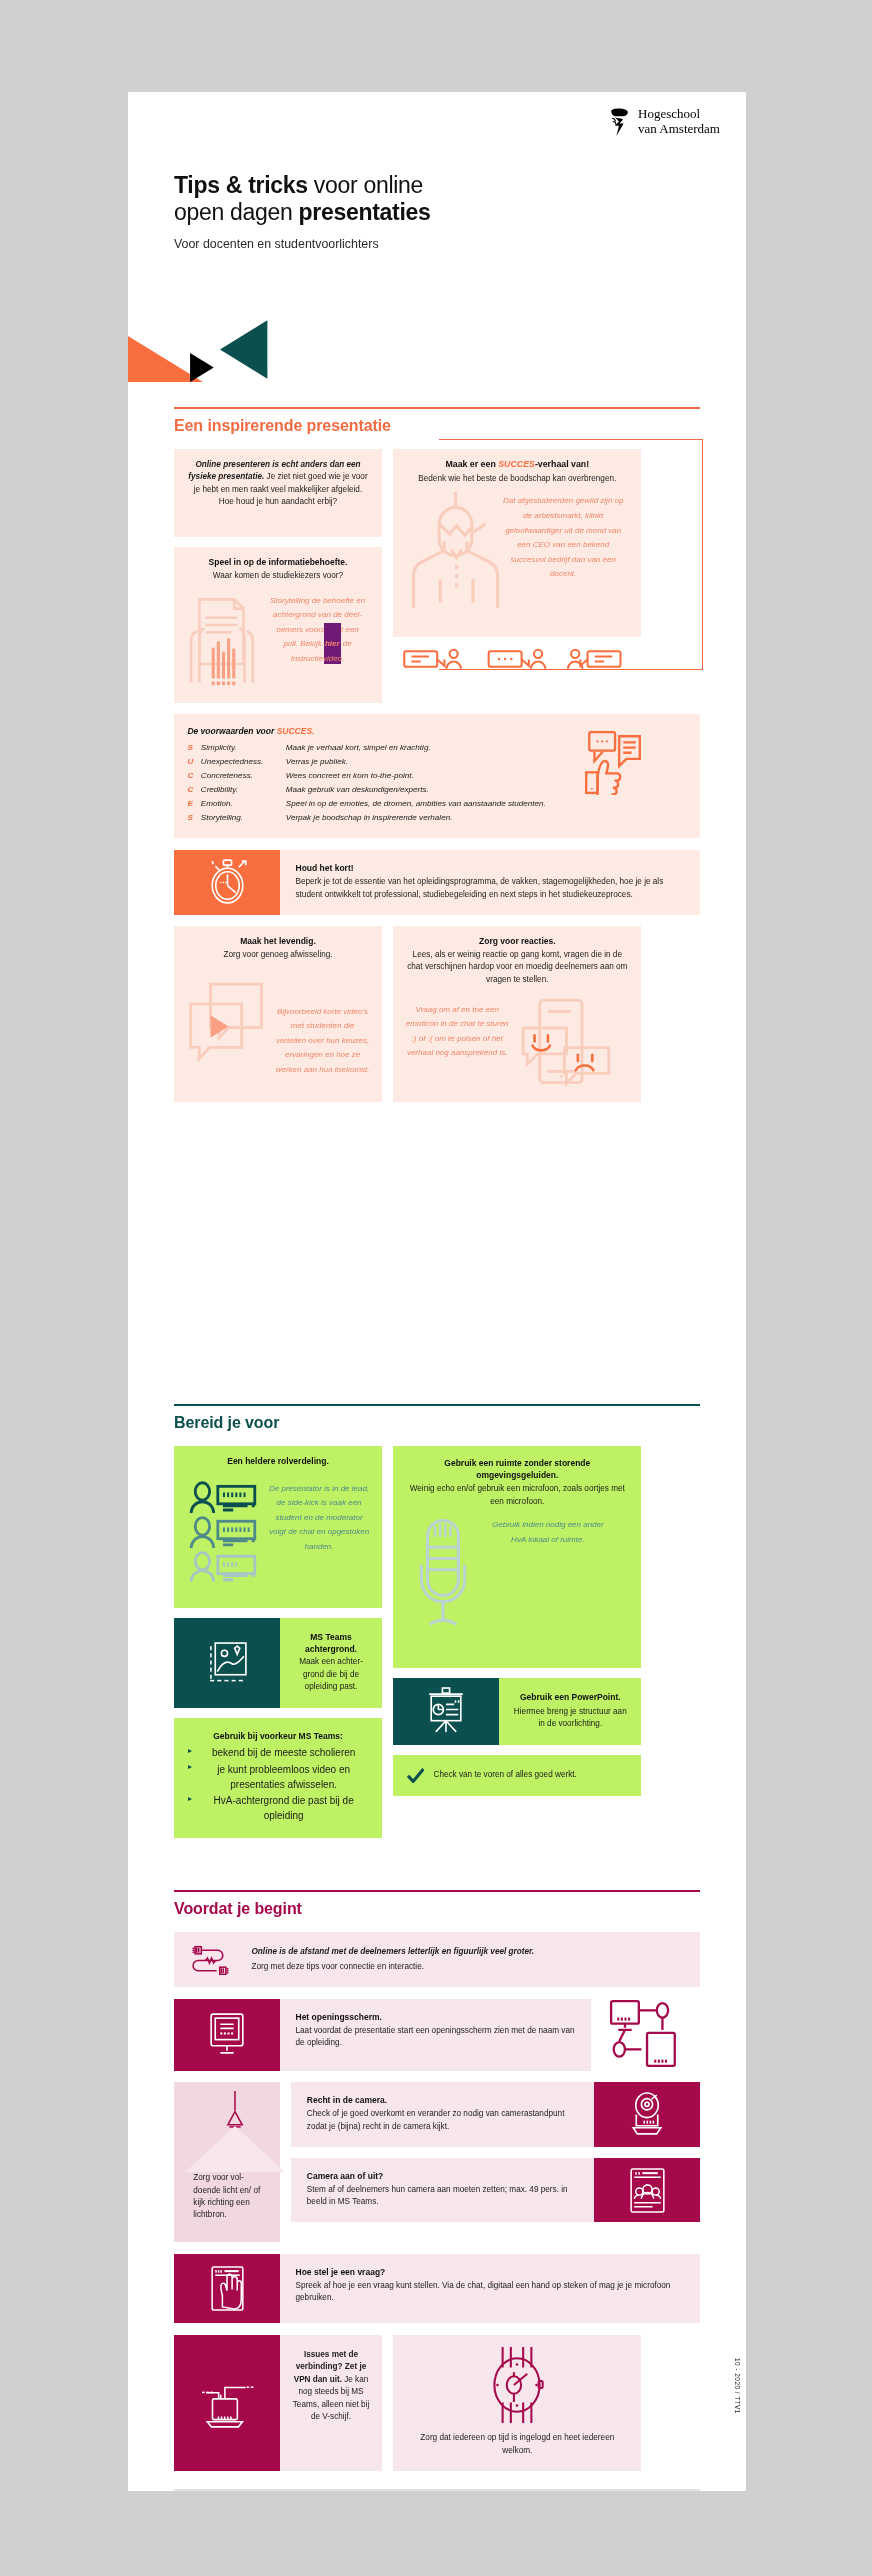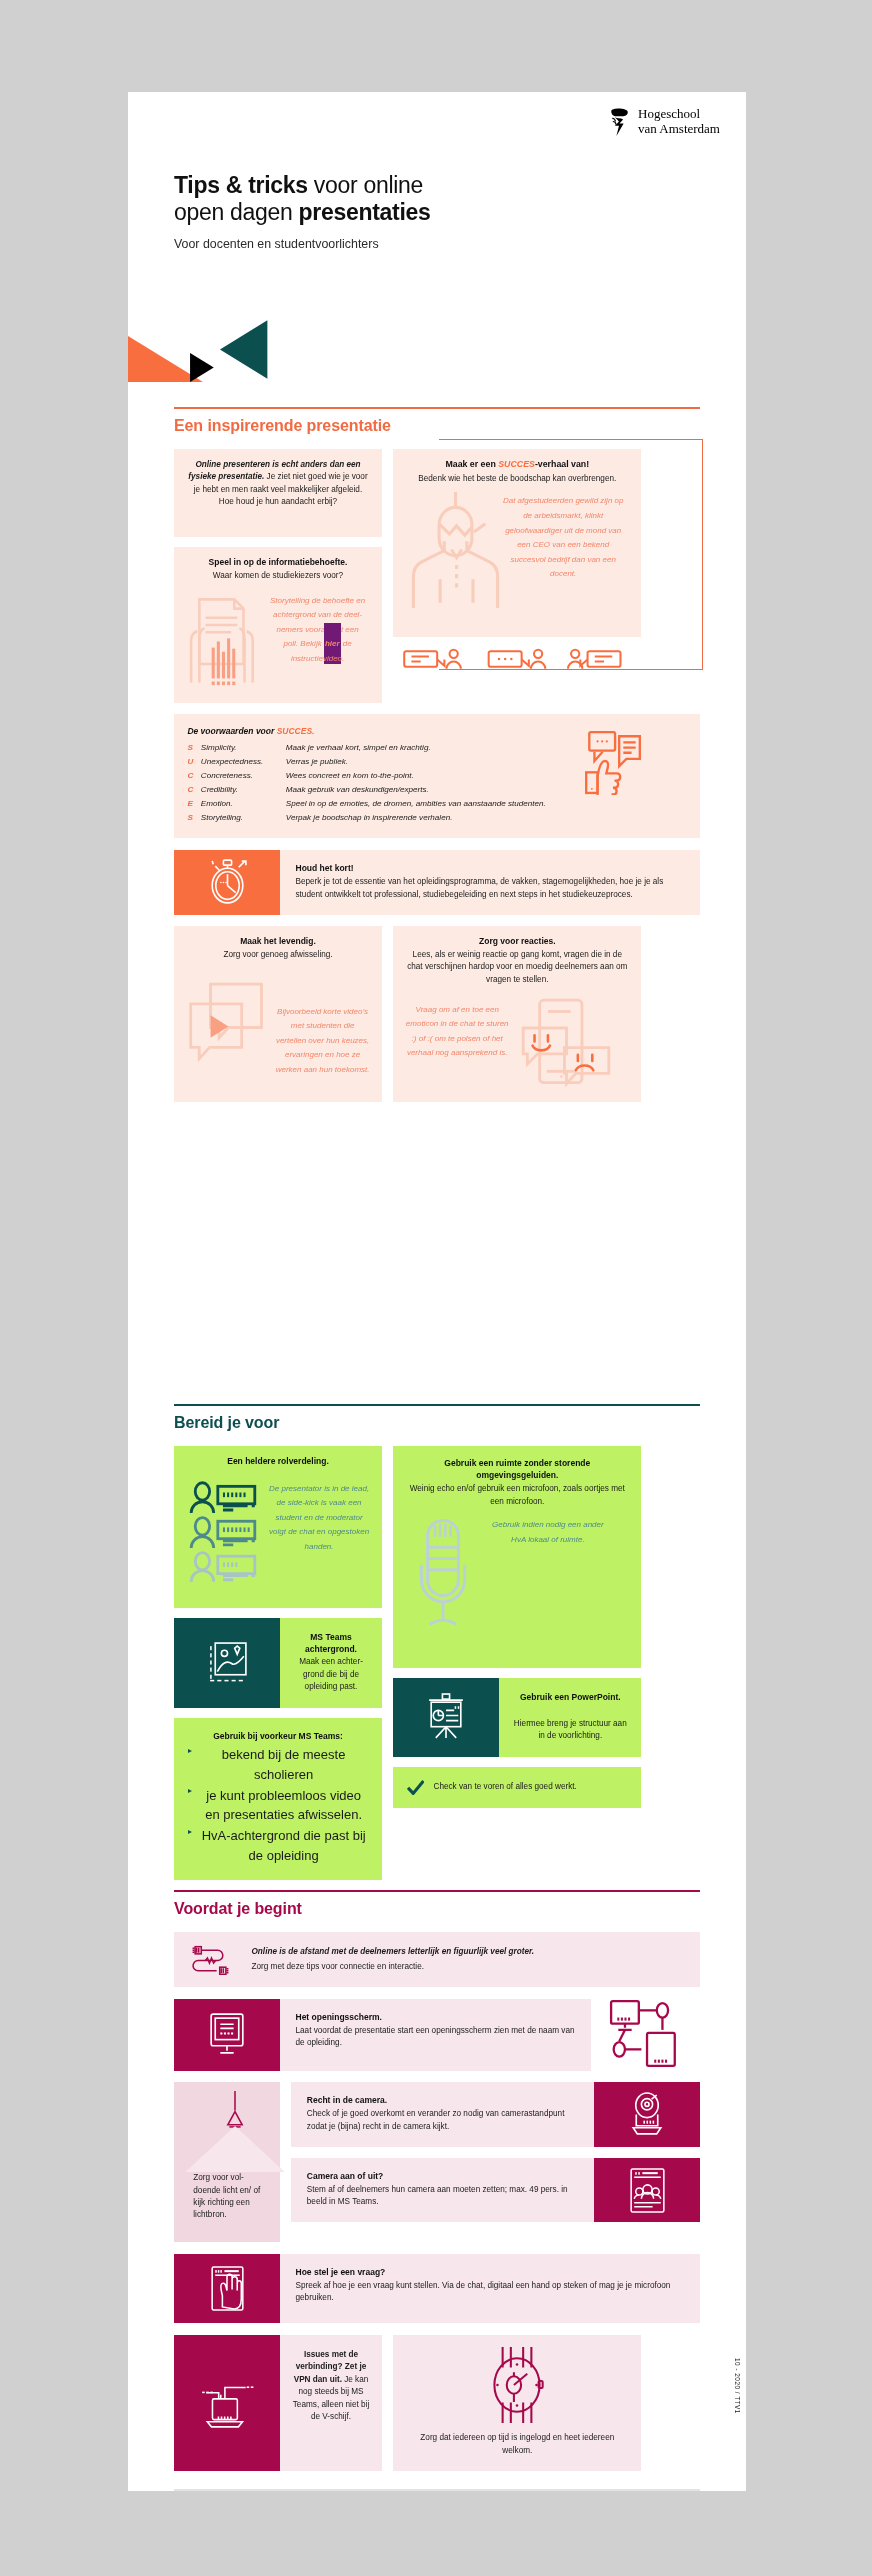--- a/index.html
+++ b/index.html
@@ -71,21 +71,21 @@
 
   .grid2 { display: flex; gap: 11.3px; text-align: center; }
   .row { display: flex; }
 
   
   .succes-row { display: flex; font-style: italic; font-size: 8.1px; line-height: 1.72; color: #1b1b1b; }
   .succes-row .ltr { width: 13.4px; color: #f26a41; font-weight: 700; }
   .succes-row .wrd { width: 85px; }
 
   ul.bul { list-style: none; margin-top: 3.1px; }
-  ul.bul li { position: relative; padding-left: 11.3px; font-size: 13px; line-height: 1.5; color: #1b1b1b; margin-bottom: 1.5px; }
+  ul.bul li { position: relative; padding-left: 11.3px; font-size: 10px; line-height: 1.5; color: #1b1b1b; margin-bottom: 1.5px; }
   ul.bul li:before {
     content: ""; position: absolute; left: 1px; top: 3.6px;
     border-left: 4.1px solid #0c4f4f; border-top: 2.6px solid transparent; border-bottom: 2.6px solid transparent;
   }
 
   .footbar {
     background: #e3e3e3; display: flex; align-items: center;
     gap: 12.4px; padding: 10.3px 13.4px; margin-top: 17.5px;
   }
 
@@ -469,21 +469,21 @@
                 <path d="M45 66 v22 M45 66 l-20 22 M45 66 l20 22"></path>
               </g>
               <g fill="#fff">
                   <rect x="62" y="26" width="3" height="5"></rect>
                   <rect x="68" y="26" width="3" height="5"></rect>
                 </g>
             </svg>
           </div>
           <div class="t-soft" style="flex:1; padding:14.4px 12.4px;">
             <h3 class="ch">Gebruik een PowerPoint.</h3>
-            <p class="cb" style="margin-top:14px;">Hiermee breng je structuur aan in de voorlichting.</p>
+            <p class="cb" style="margin-top:2px;">Hiermee breng je structuur aan in de voorlichting.</p>
           </div>
         </div>
 
         <div class="card t-soft" style="margin-top:10.3px; padding:12.4px 13.4px; display:flex; align-items:center; gap:9.3px;">
           <svg width="17.5" height="15.5" viewBox="0 0 34 30">
             <path d="M2 15 L12 26 L32 2" stroke="#0c4f4f" stroke-width="6" fill="none"></path>
           </svg>
           <p class="cb">Check van te voren of alles goed werkt.</p>
         </div>
       </div>

